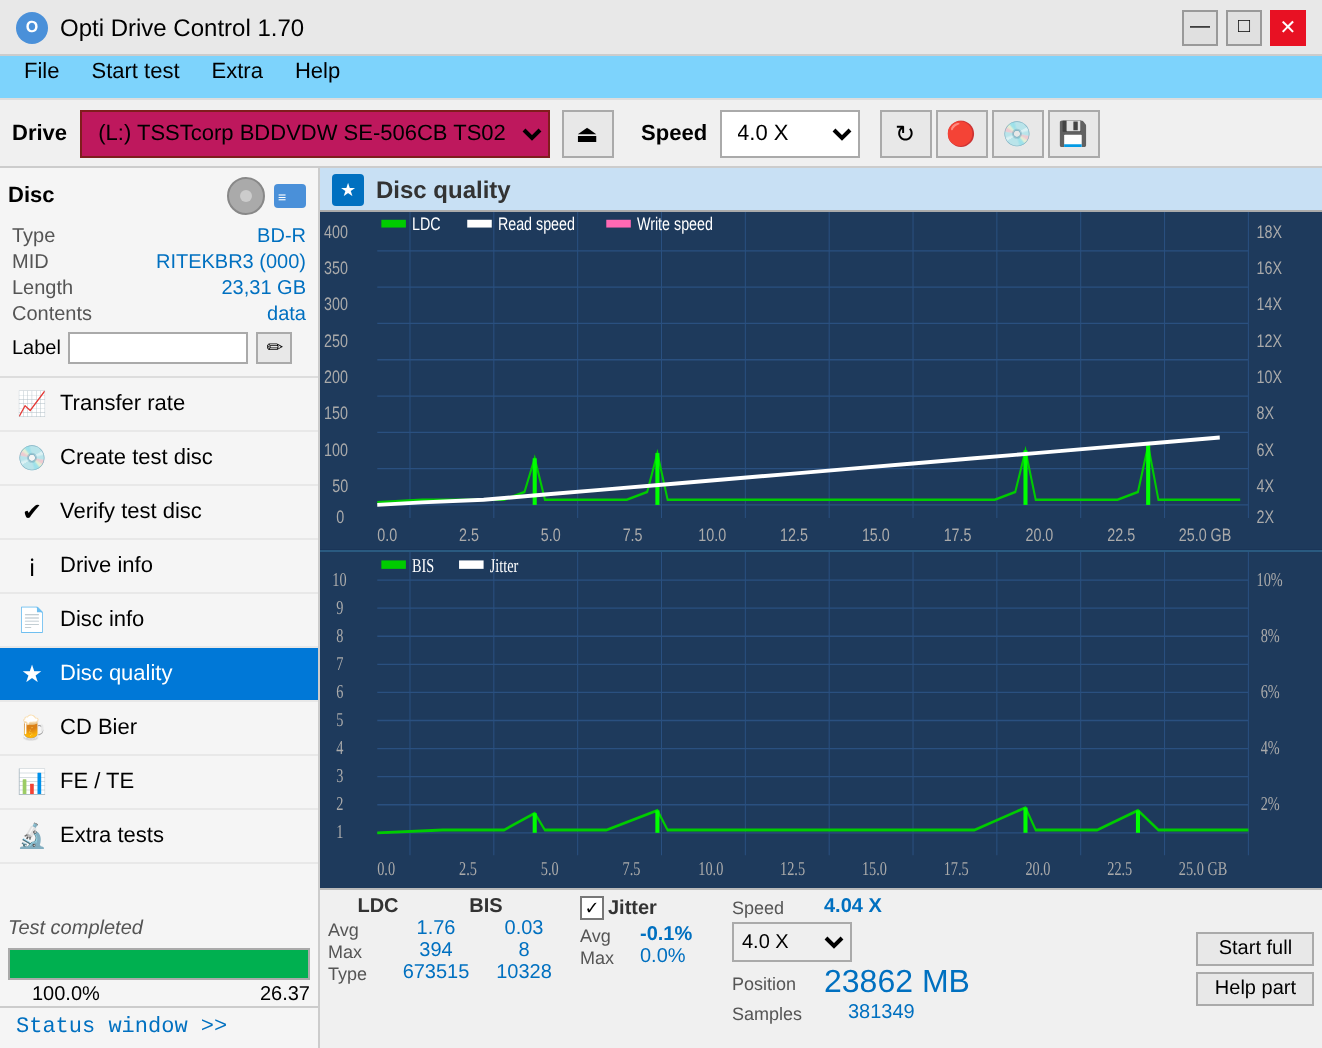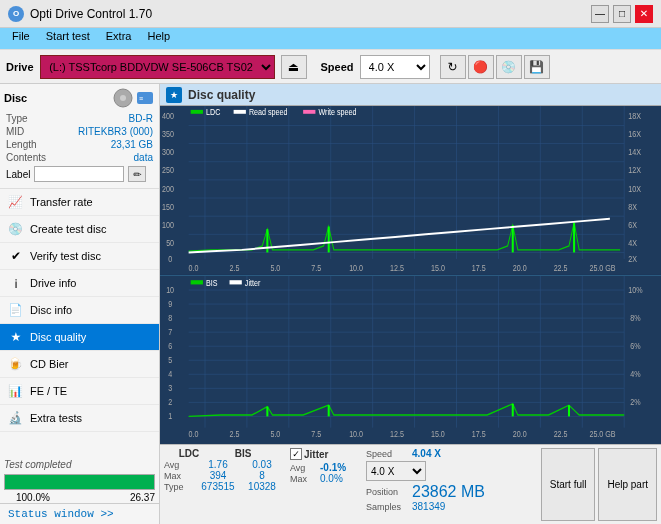--- a/index.html
+++ b/index.html
@@ -277,21 +277,21 @@
 
           <rect x="30" y="3" width="12" height="3" fill="#00cc00"></rect>
           <text x="45" y="7" fill="white" font-size="7">LDC</text>
           <rect x="72" y="3" width="12" height="3" fill="#ffffff"></rect>
           <text x="87" y="7" fill="white" font-size="7">Read speed</text>
           <rect x="140" y="3" width="12" height="3" fill="#ff69b4"></rect>
           <text x="155" y="7" fill="white" font-size="7">Write speed</text>
         </svg>
       </div>
 
-      <div style="flex:1; position:relative; background:#be185d; overflow:hidden;">
+      <div style="flex:1; position:relative; background:#be185d; overflow:hidden;font-family:Liberation Serif, serif;">
         <svg class="chart-svg" viewBox="0 0 490 120" preserveAspectRatio="none" style="position:absolute;top:0;left:0;width:100%;height:100%;">
 
           <rect width="490" height="120" fill="#1e3a5c"></rect>
 
           <line x1="44" y1="0" x2="44" y2="108" stroke="#2a5080" stroke-width="0.5"></line>
           <line x1="85" y1="0" x2="85" y2="108" stroke="#2a5080" stroke-width="0.5"></line>
           <line x1="126" y1="0" x2="126" y2="108" stroke="#2a5080" stroke-width="0.5"></line>
           <line x1="167" y1="0" x2="167" y2="108" stroke="#2a5080" stroke-width="0.5"></line>
           <line x1="208" y1="0" x2="208" y2="108" stroke="#2a5080" stroke-width="0.5"></line>
           <line x1="249" y1="0" x2="249" y2="108" stroke="#2a5080" stroke-width="0.5"></line>
@@ -403,26 +403,26 @@
         </div>
         <div style="margin-top:2px;">
           <select style="font-size:10px;border:1px solid #aaa;height:20px;width:60px;">
             <option>4.0 X</option>
           </select>
         </div>
         <div style="display:flex;align-items:center;gap:4px;margin-top:2px;">
           <span style="font-size:9px;color:#555;width:42px;">Position</span>
           <span style="font-size:16px;color:#0070c0;">23862 MB</span>
         </div>
-        <div style="display:flex;align-items:center;gap:4px;">
+        <div style="display:flex;align-items:center;gap:16px;">
           <span style="font-size:9px;color:#555;width:42px;">Samples</span>
           <span style="font-size:10px;color:#0070c0;">381349</span>
         </div>
       </div>
 
-      <div style="display:flex;flex-direction:row;gap:3px;margin-left:auto;justify-content:center;">
+      <div style="display:flex;flex-direction:column;gap:3px;margin-left:auto;justify-content:center;">
         <button class="start-btn">Start full</button>
         <button class="start-btn">Help part</button>
       </div>
     </div>
 
   </div>
 </div>
 
 </body></html>

